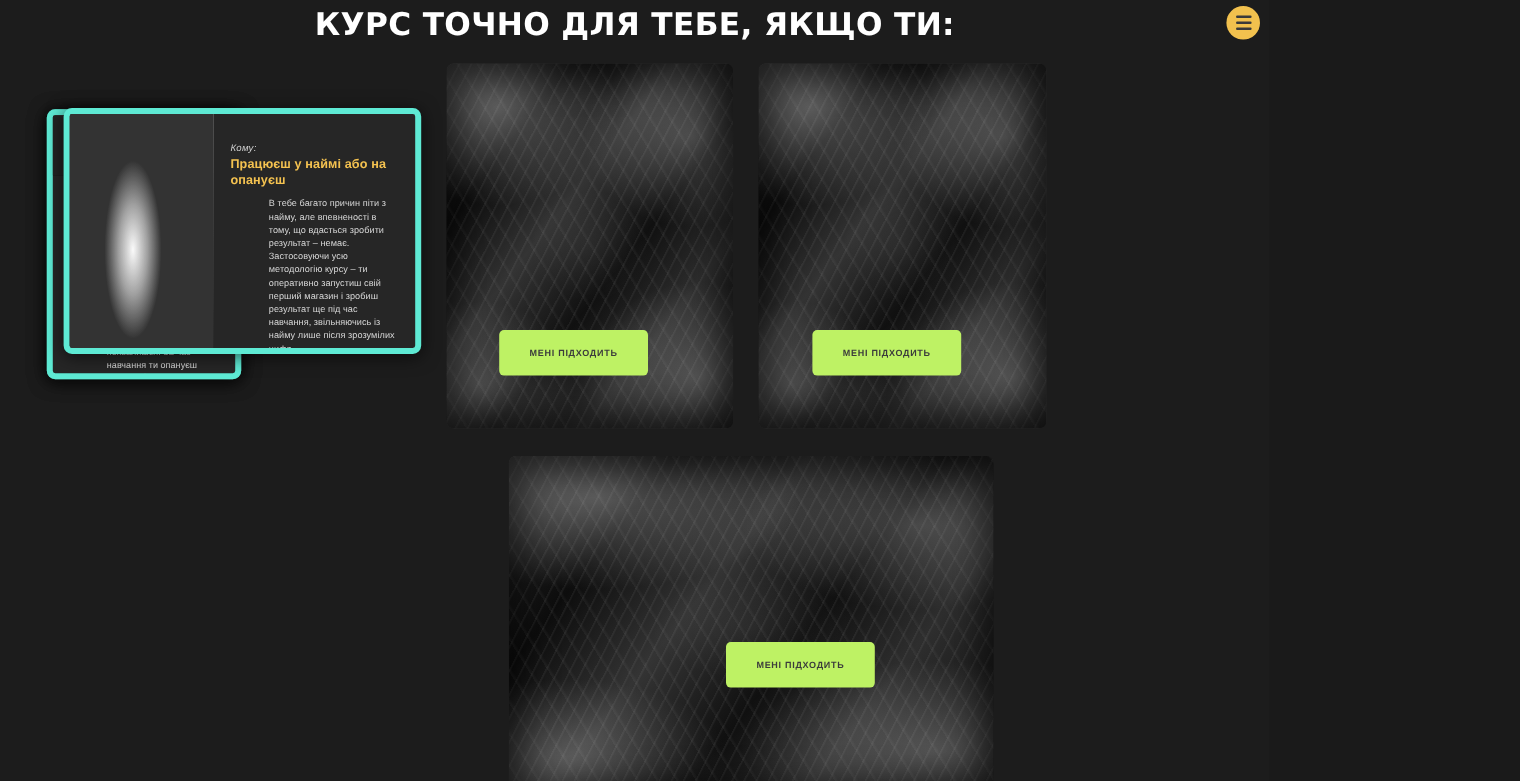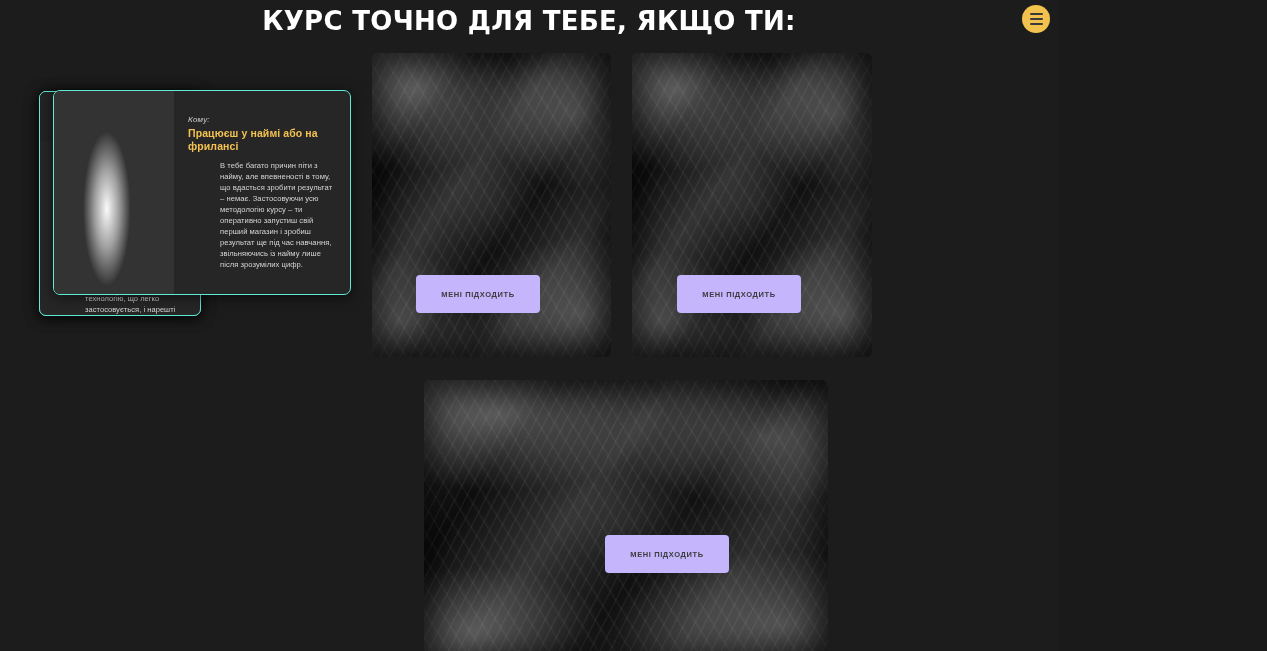--- a/index.html
+++ b/index.html
@@ -94,21 +94,21 @@
     content: "";
     position: absolute;
     inset: 0;
     box-shadow: inset 0 0 28px 10px rgba(0,0,0,0.55);
     pointer-events: none;
   }
 
   .inner-card {
     position: absolute;
     background: #262626;
-    border: 1px solid #5eead4;
+    border: 5px solid #5eead4;
     border-radius: 7px;
     overflow: hidden;
     box-shadow: 0 2px 14px rgba(0,0,0,0.6);
     z-index: 3;
   }
 
   .card-photo {
     position: relative;
     width: 100%;
     filter: grayscale(1) contrast(1.1);
@@ -159,21 +159,21 @@
   .card-text {
     color: #d6d6d6;
     font-size: 7.5px;
     line-height: 1.45;
     letter-spacing: 0.05px;
     margin-left: 32px;
   }
 
   .cta-button {
     position: absolute;
-    background: #c4b5fd;
+    background: #bef264;
     color: #3c3c3c;
     border: none;
     border-radius: 4px;
     font-size: 7.5px;
     font-weight: 700;
     letter-spacing: 0.6px;
     text-transform: uppercase;
     cursor: pointer;
     z-index: 4;
     display: flex;
@@ -242,21 +242,21 @@
       </div>
     </div>
     <button class="cta-button" id="cta-2">МЕНІ ПІДХОДИТЬ</button>
 
     <div class="pack" id="pack-3"></div>
     <div class="inner-card" id="card-3">
       <div class="inner-row">
         <div class="card-photo photo-office"></div>
         <div class="card-body">
           <div class="kicker">Кому:</div>
-          <div class="card-heading">Працюєш у наймі або на фрилансі</div>
+          <div class="card-heading">Працюєш у наймі або на опануєш</div>
           <div class="card-text">В тебе багато причин піти з найму, але впевненості в тому, що вдасться зробити результат – немає. Застосовуючи усю методологію курсу – ти оперативно запустиш свій перший магазин і зробиш результат ще під час навчання, звільняючись із найму лише після зрозумілих цифр.</div>
         </div>
       </div>
     </div>
     <button class="cta-button" id="cta-3">МЕНІ ПІДХОДИТЬ</button>
 
   </div>
 </div>
 
 </body></html>

